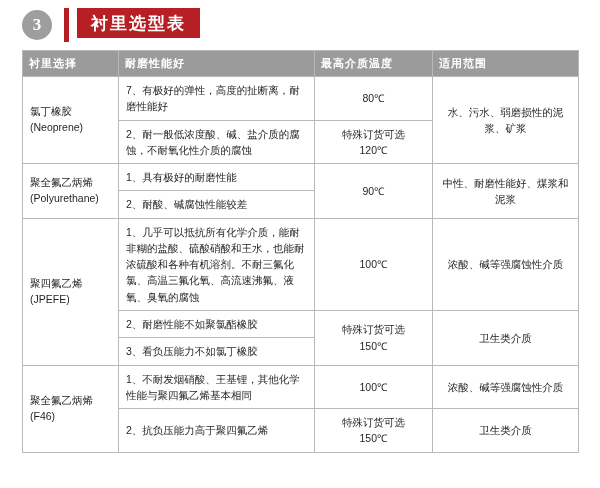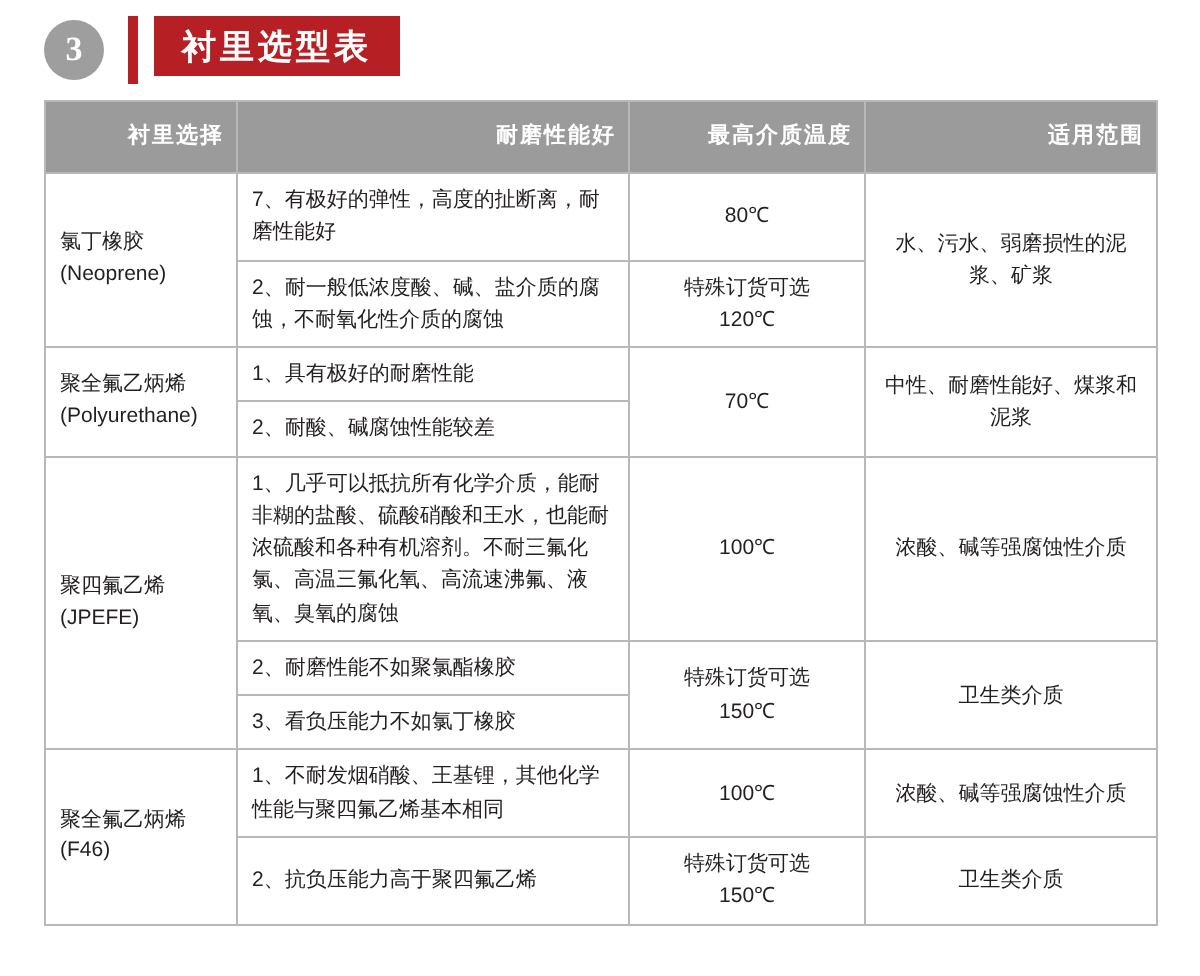--- a/index.html
+++ b/index.html
@@ -79,24 +79,24 @@
   table.spec th, table.spec td {
     border: 1px solid #b8b8b8;
     padding: 5px 7px;
     vertical-align: middle;
     box-sizing: border-box;
   }
   table.spec thead th {
     background: #9b9b9b;
     color: #ffffff;
     font-weight: bold;
-    text-align: right;
+    text-align: left;
     font-size: 11px;
     letter-spacing: 1px;
-    height: 36px;
+    height: 26px;
     padding: 4px 6px;
   }
   .col-a { width: 96px; }
   .col-b { width: 196px; }
   .col-c { width: 118px; }
   .col-d { width: 146px; }
 
   td.lining {
     font-weight: normal;
     font-size: 10.5px;
@@ -158,21 +158,21 @@
         <td class="perf">2、耐一般低浓度酸、碱、盐介质的腐蚀，不耐氧化性介质的腐蚀</td>
         <td class="temp">特殊订货可选<br>120℃</td>
       </tr>
 
       <tr>
         <td class="lining" rowspan="2">
           <div>聚全氟乙炳烯</div>
           <div>(Polyurethane)</div>
         </td>
         <td class="perf">1、具有极好的耐磨性能</td>
-        <td class="temp" rowspan="2">70℃</td>
+        <td class="temp" rowspan="2">90℃</td>
         <td class="scope" rowspan="2">中性、耐磨性能好、煤浆和泥浆</td>
       </tr>
       <tr>
         <td class="perf">2、耐酸、碱腐蚀性能较差</td>
       </tr>
 
       <tr>
         <td class="lining" rowspan="3">
           <div>聚四氟乙烯</div>
           <div>(JPEFE)</div>

